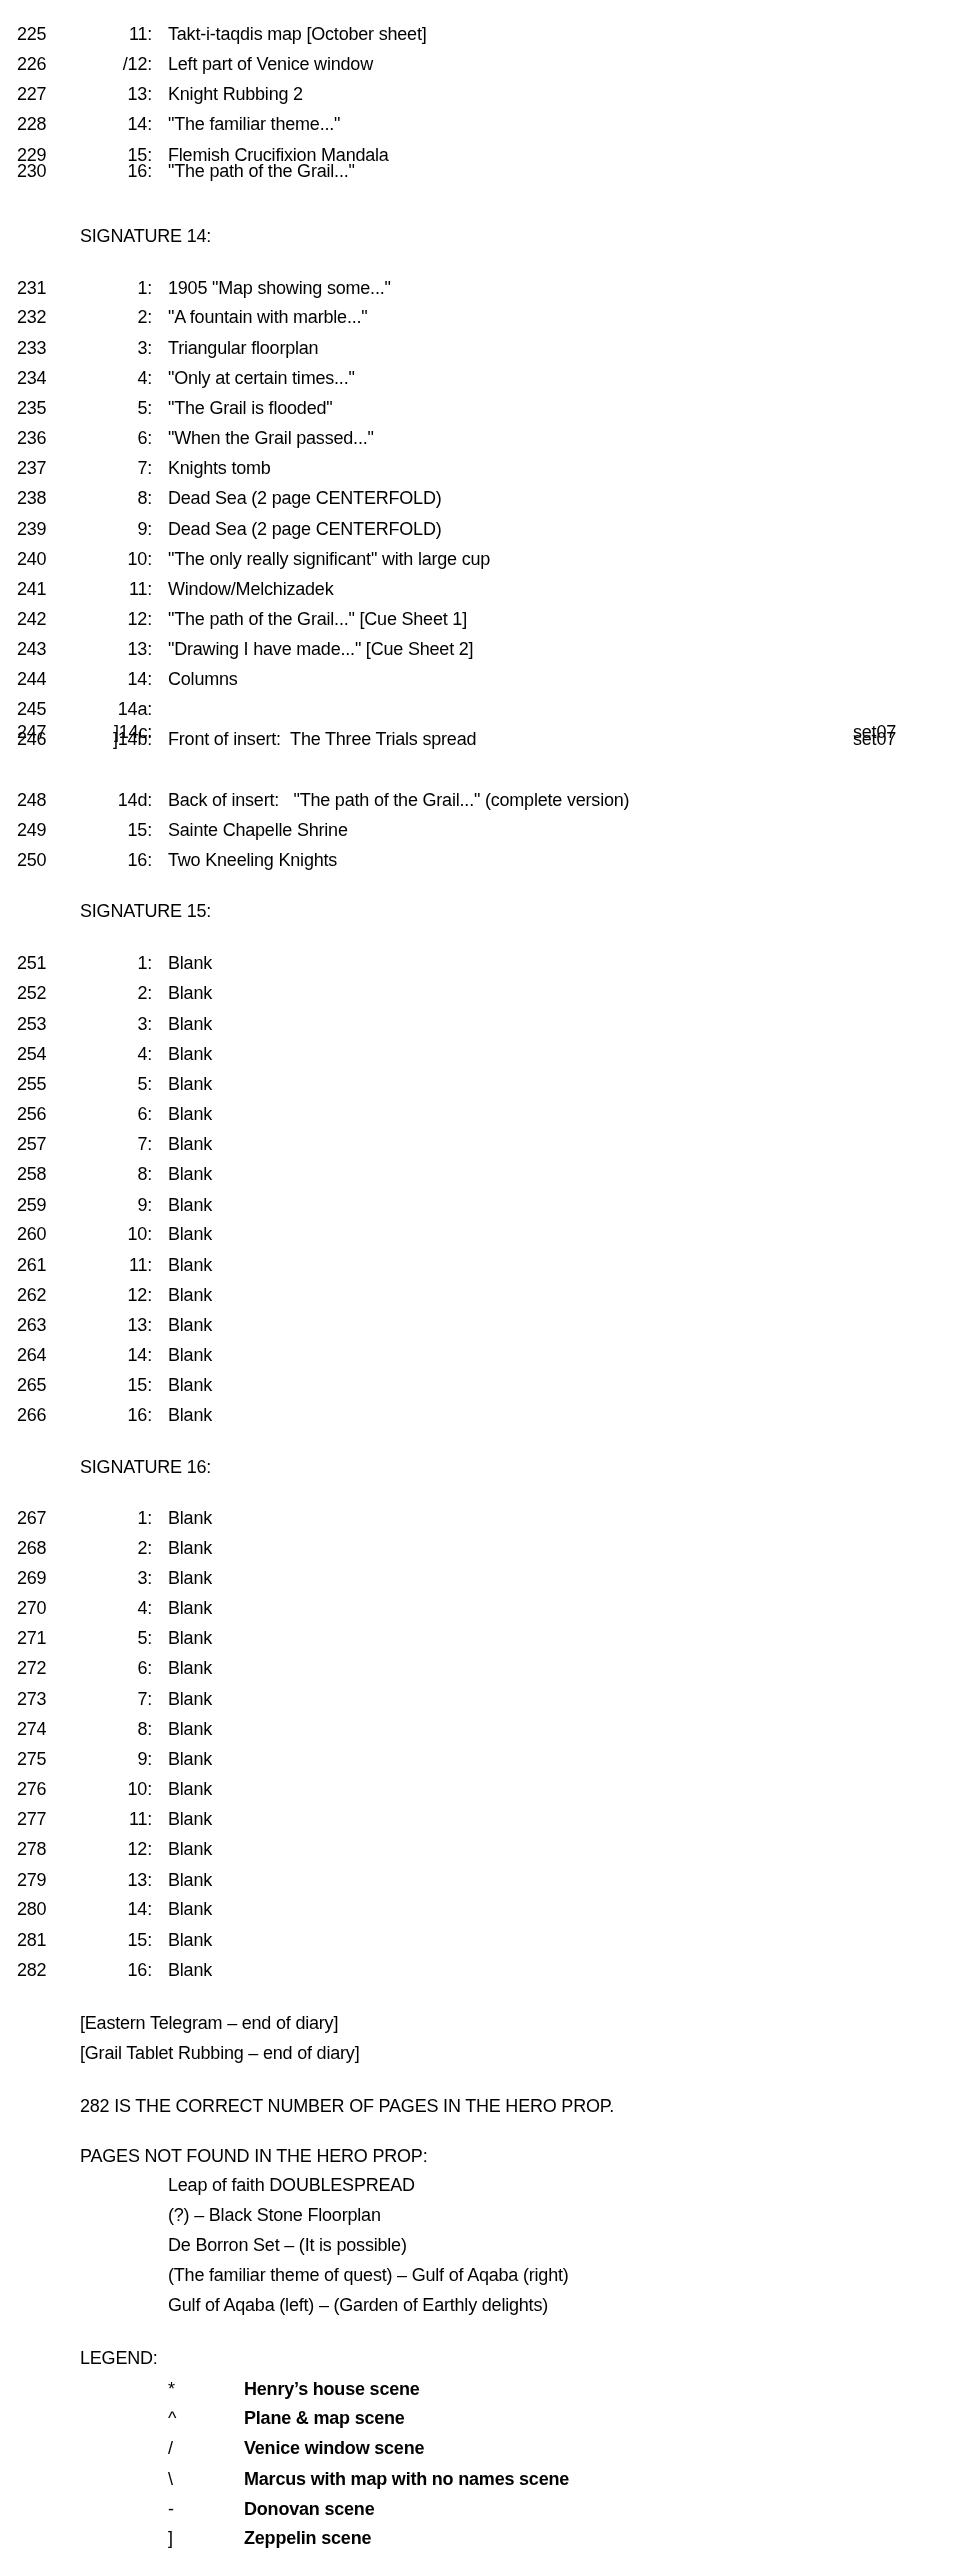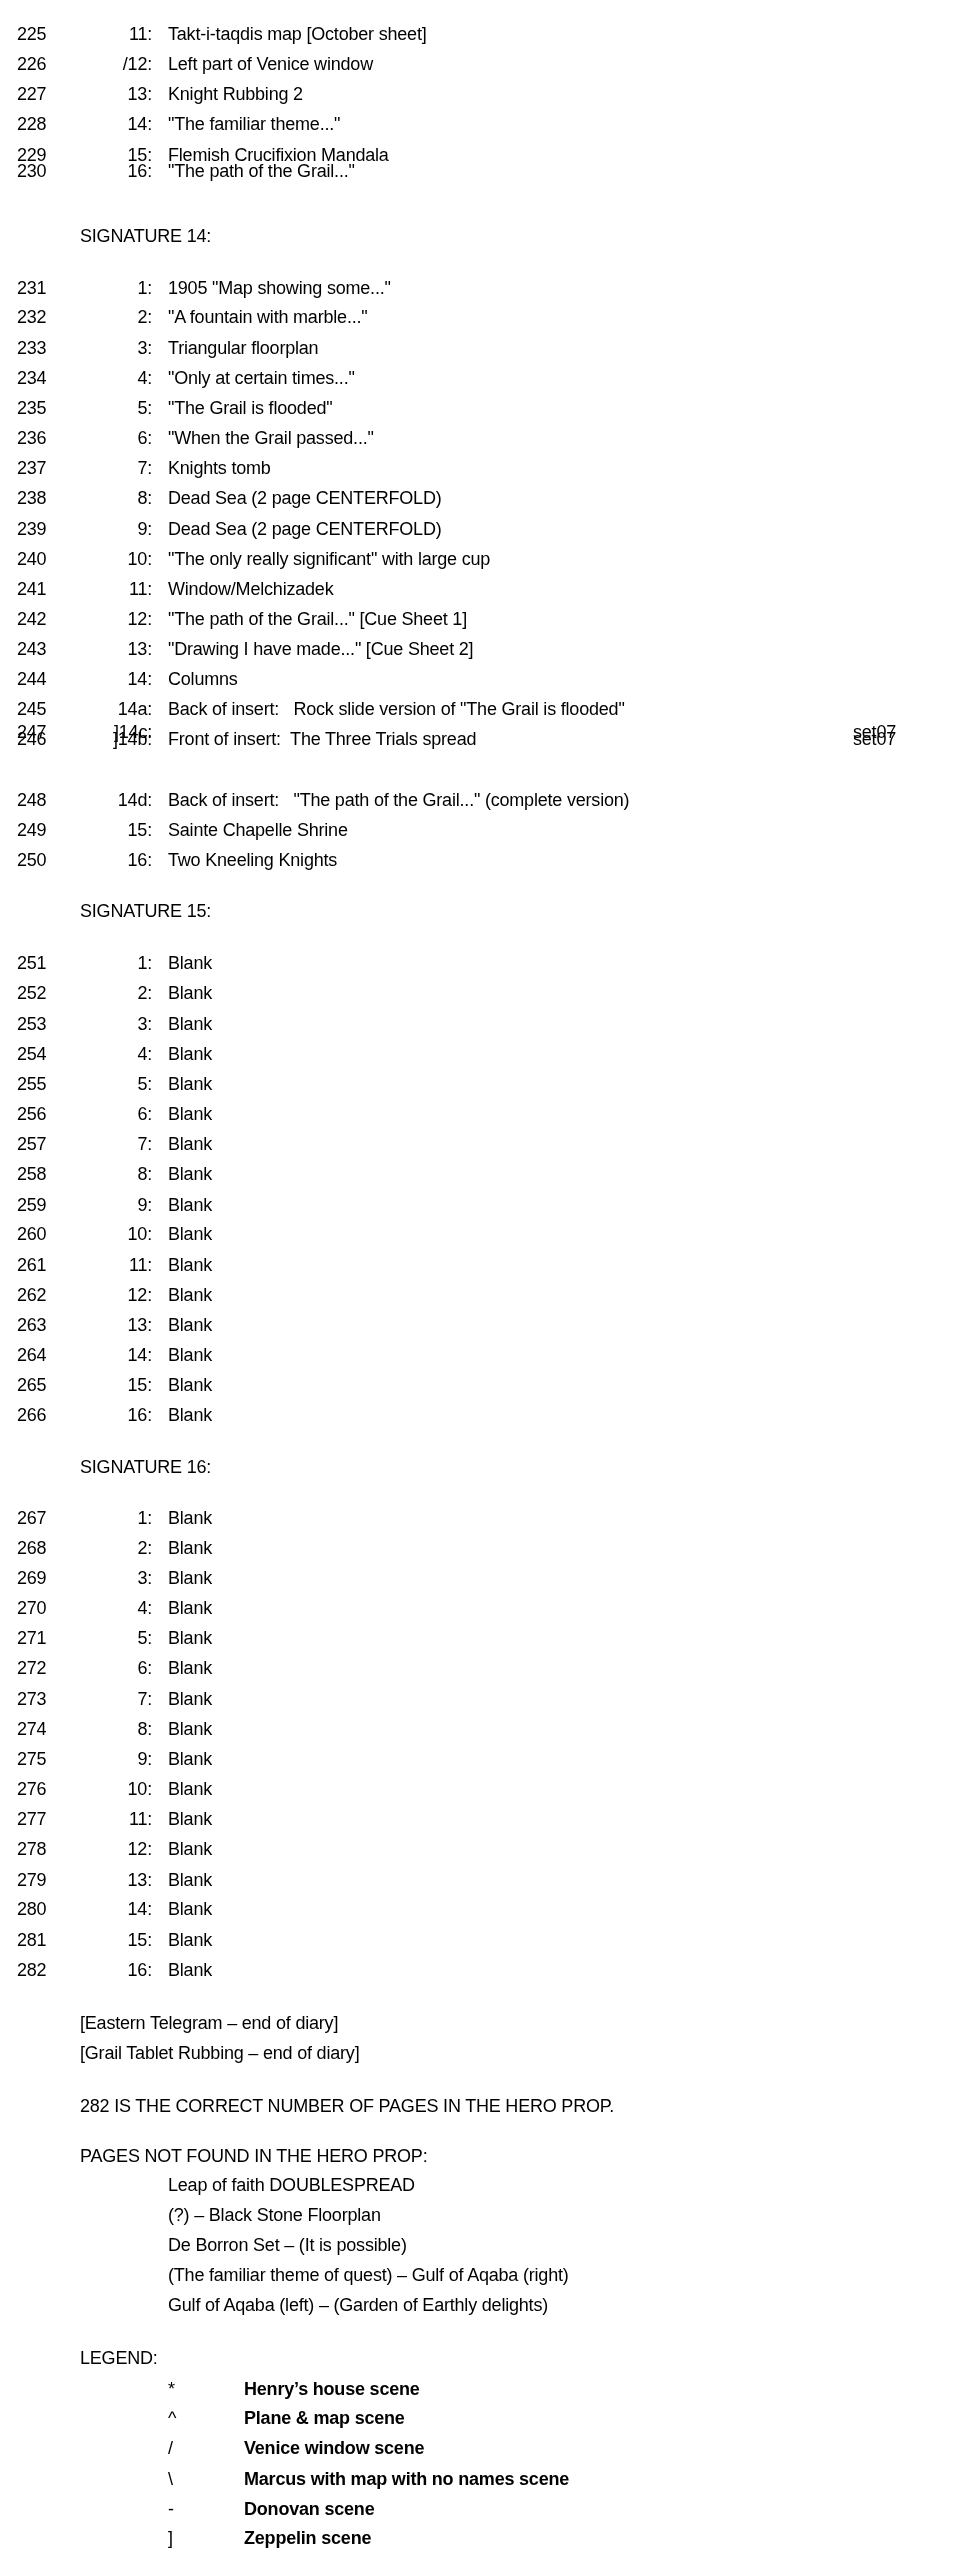--- a/index.html
+++ b/index.html
@@ -138,21 +138,20 @@
         <span class="desc">"Drawing I have made..." [Cue Sheet 2]</span>
       </div>
     <div class="line" style="top:664px">
         <span class="pg">244</span>
         <span class="sub">14:</span>
         <span class="desc">Columns</span>
       </div>
     <div class="line" style="top:694px">
         <span class="pg">245</span>
         <span class="sub">14a:</span>
-        <span class="desc" style="white-space:pre">Back of insert:   Rock slide version of "The Grail is flooded"</span>
       </div>
     <div class="line" style="top:724px">
         <span class="pg">246</span>
         <span class="sub">]14b:</span>
         <span class="desc" style="white-space:pre">Front of insert:  The Three Trials spread</span>
         <span class="set">set07</span>
       </div>
     <div class="line" style="top:717px">
         <span class="pg">247</span>
         <span class="sub">]14c:</span>

